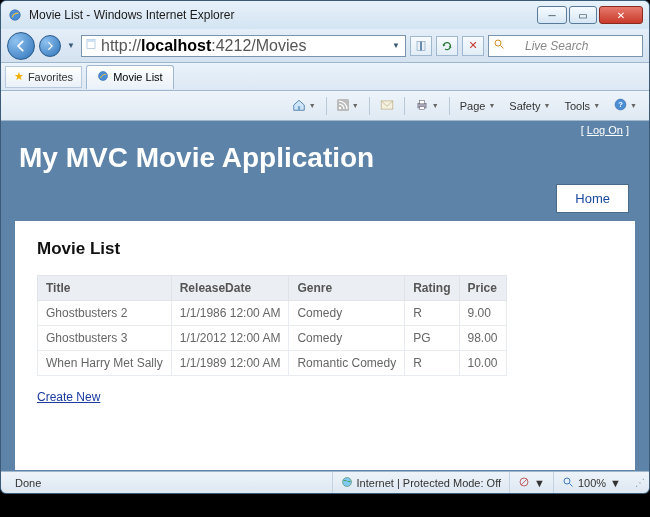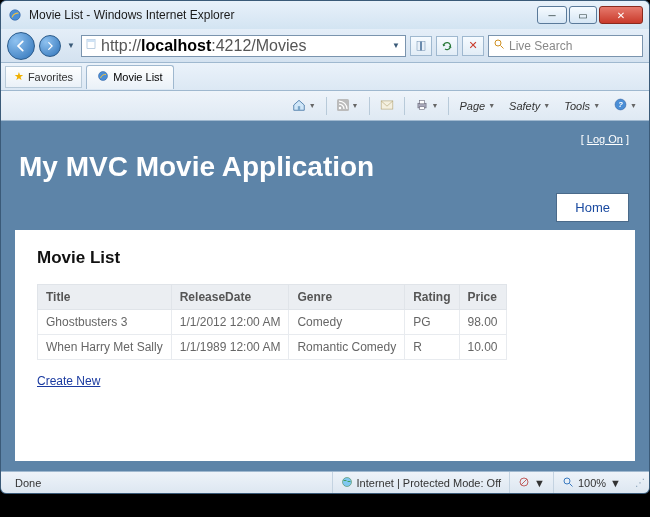--- a/index.html
+++ b/index.html
@@ -88,22 +88,22 @@
   .addr-btn {
     width: 22px; height: 20px; border: 1px solid #9fb8cf;
     background: linear-gradient(#f6fbff,#e2edf6);
     display:flex; align-items:center; justify-content:center;
     font-size: 11px; color:#2b5a8a;
   }
   .addr-btn.stop { color:#c93a2b; }
   .search-box {
     width: 155px; height: 22px;
     background:#fff; border:1px solid #7a94ae;
-    display:flex; align-items:center; padding:0 4px; gap:4px;
-    color:#888; 
+    display:flex; align-items:center; padding:0 4px; gap:20px;
+    color:#888; font-style:italic;
   }
   .search-box .mag { color:#e0a030; font-style:normal; }
 
   .fav-row {
     height: 28px;
     background: linear-gradient(#eaf2fa,#dce8f4);
     display:flex; align-items:center;
     border-bottom: 1px solid #9fb8cf;
     padding: 0 4px;
   }
@@ -131,29 +131,28 @@
     background: linear-gradient(#eef4fa,#dfe9f3);
     border-bottom: 1px solid #9fb8cf;
     display:flex; align-items:center; justify-content:flex-end;
     padding: 0 6px; gap: 2px;
   }
   .cmd-item {
     height: 22px; padding: 0 5px;
     display:flex; align-items:center; gap:2px;
     font-size: 11px; color:#333;
     border: 1px solid transparent;
-    font-style: italic;
   }
   .cmd-item .dd { font-size: 7px; color:#666; margin-left:1px;}
   .cmd-sep { width:1px; height:18px; background:#b8cad9; margin:0 2px;}
 
   .viewport {
     flex: 1;
     background: #5d84a8;
-    padding: 10px 14px;
+    padding: 1px 14px;
     overflow: hidden;
     display: flex;
     flex-direction: column;
   }
   .logon-row { text-align: right; font-size: 11px; color:#fff; padding: 2px 6px 4px; }
   .logon-row a { color:#fff; }
   .app-title {
     color: #fff; font-size: 28px; font-weight: bold;
     font-family: Arial, sans-serif;
     margin: 2px 0 10px 4px;
@@ -369,20 +368,27 @@
         <thead>
           <tr>
             <th>Title</th>
             <th>ReleaseDate</th>
             <th>Genre</th>
             <th>Rating</th>
             <th>Price</th>
           </tr>
         </thead>
         <tbody>
+          <tr>
+            <td>Ghostbusters 2</td>
+            <td>1/1/1986 12:00 AM</td>
+            <td>Comedy</td>
+            <td>R</td>
+            <td>9.00</td>
+          </tr>
           <tr>
             <td>Ghostbusters 3</td>
             <td>1/1/2012 12:00 AM</td>
             <td>Comedy</td>
             <td>PG</td>
             <td>98.00</td>
           </tr>
           <tr>
             <td>When Harry Met Sally</td>
             <td>1/1/1989 12:00 AM</td>

